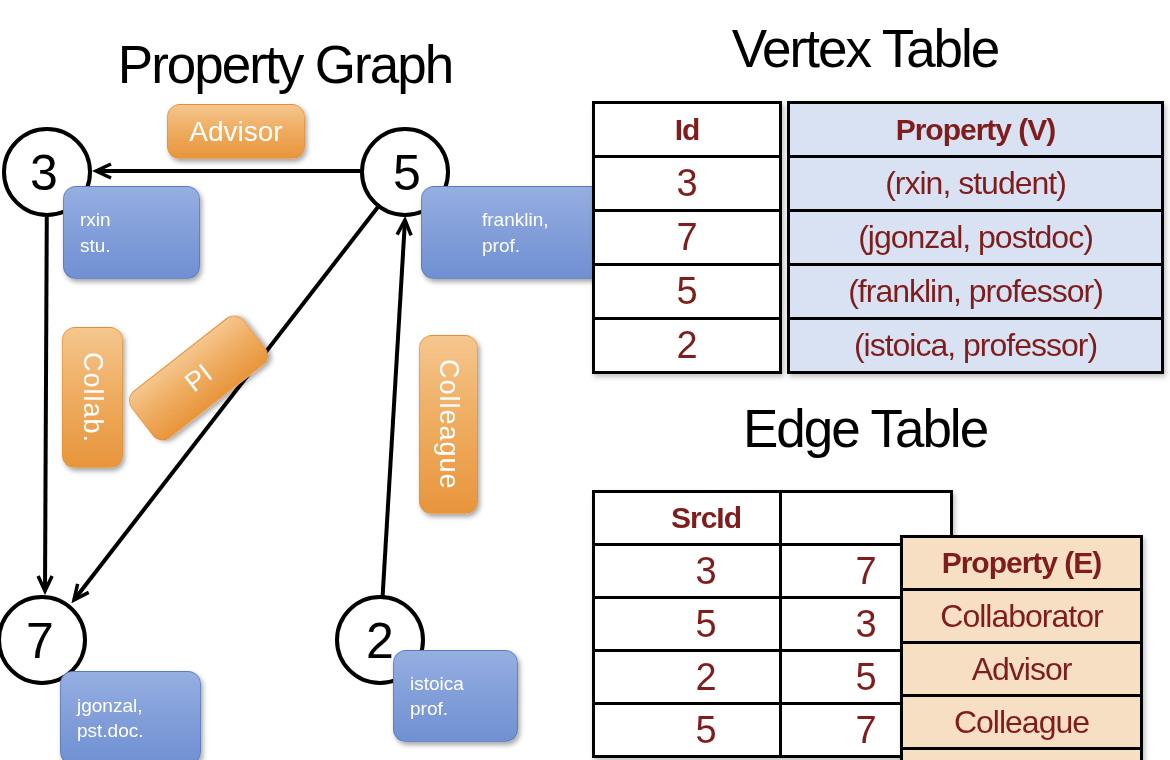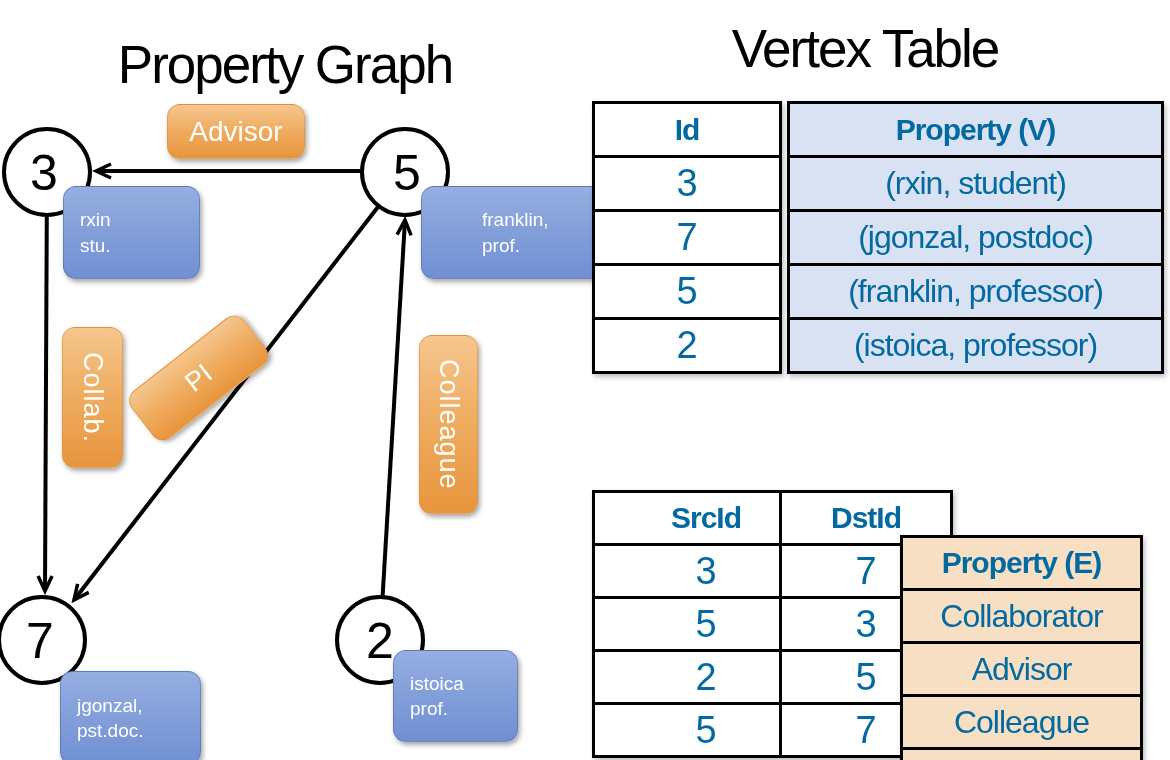--- a/index.html
+++ b/index.html
@@ -34,21 +34,21 @@
   #box-advisor{left:167px;top:104px;width:136px;height:53px;font-size:28px;}
   #box-collab{left:62px;top:327px;width:59px;height:139px;}
   #box-colleague{left:419px;top:335px;width:57px;height:177px;}
   #box-pi{left:127px;top:348px;width:141px;height:58px;transform:rotate(-38deg);}
 
   
   .tbl{position:absolute;border:3px solid #000;background:#fff;
     box-shadow:2px 3px 5px rgba(0,0,0,0.25);}
   .row{display:flex;border-bottom:3px solid #000;}
   .row:last-child{border-bottom:none;}
-  .cell{display:flex;align-items:center;justify-content:center;color:#0369a1;}
+  .cell{display:flex;align-items:center;justify-content:center;color:#7f1d1d;}
   .vcell{height:51px;}
   .ecell{height:50px;}
   .hdr{font-weight:bold;font-size:30px;letter-spacing:-1px;}
   .num{font-size:38px;}
   .txt{font-size:32px;letter-spacing:-1px;white-space:nowrap;}
   .bluefill{background:#d9e2f3;}
   .tanfill{background:#f7dfc4;}
   #vt-id{left:592px;top:101px;} #vt-id .cell{width:184px;}
   #vt-prop{left:787px;top:101px;} #vt-prop .cell{width:371px;}
   #et-ids{left:592px;top:490px;}
@@ -56,20 +56,21 @@
   #et-ids .c2{width:168px;}
   #et-prop{left:900px;top:490px;margin-top:45px;} #et-prop .cell{width:237px;}
 </style>
 </head>
 <body>
 
 <div class="stage">
 
   <div class="big-title" id="title-graph">Property Graph</div>
   <div class="big-title" id="title-vertex">Vertex Table</div>
+  <div class="big-title" id="title-edge">Edge Table</div>
 
   <svg id="graph-svg" width="560" height="760">
     <defs>
       <marker id="arw" markerWidth="22" markerHeight="20" refX="18" refY="10" orient="auto" markerUnits="userSpaceOnUse">
         <path d="M3,3 L18,10 L3,17" fill="none" stroke="#000" stroke-width="3.5"></path>
       </marker>
     </defs>
 
     <line x1="405" y1="171" x2="96" y2="171" stroke="#000" stroke-width="4" marker-end="url(#arw)"></line>
     <line x1="47" y1="172" x2="45" y2="591" stroke="#000" stroke-width="4" marker-end="url(#arw)"></line>
@@ -156,21 +157,20 @@
         <div class="cell vcell txt">(franklin, professor)</div>
       </div>
     <div class="row">
         <div class="cell vcell txt">(istoica, professor)</div>
       </div>
   </div>
 
   <div class="tbl" id="et-ids">
     <div class="row">
       <div class="cell ecell hdr c1">SrcId</div>
-      <div class="cell ecell hdr c2">DstId</div>
     </div>
     <div class="row">
       <div class="cell ecell num c1">3</div>
       <div class="cell ecell num c2">7</div>
     </div>
     <div class="row">
       <div class="cell ecell num c1">5</div>
       <div class="cell ecell num c2">3</div>
     </div>
     <div class="row">

